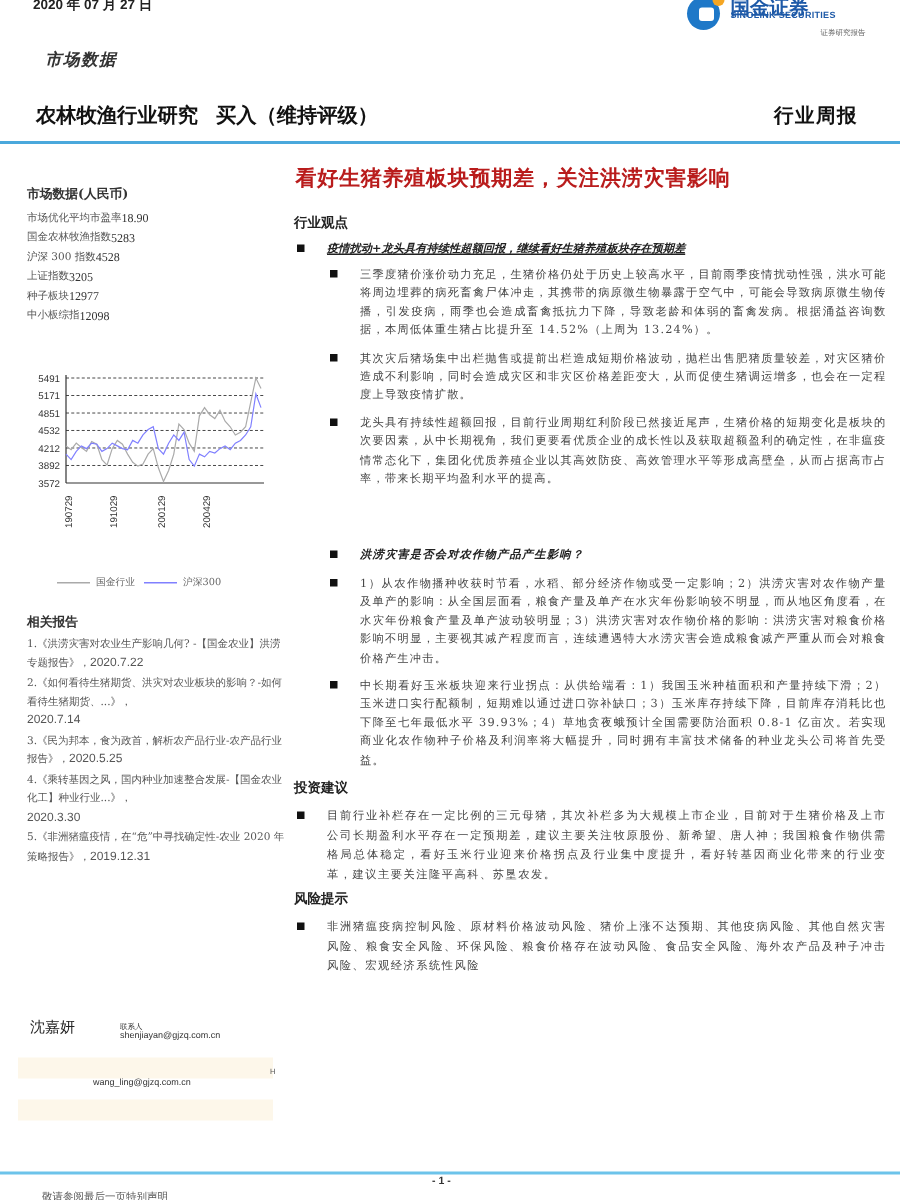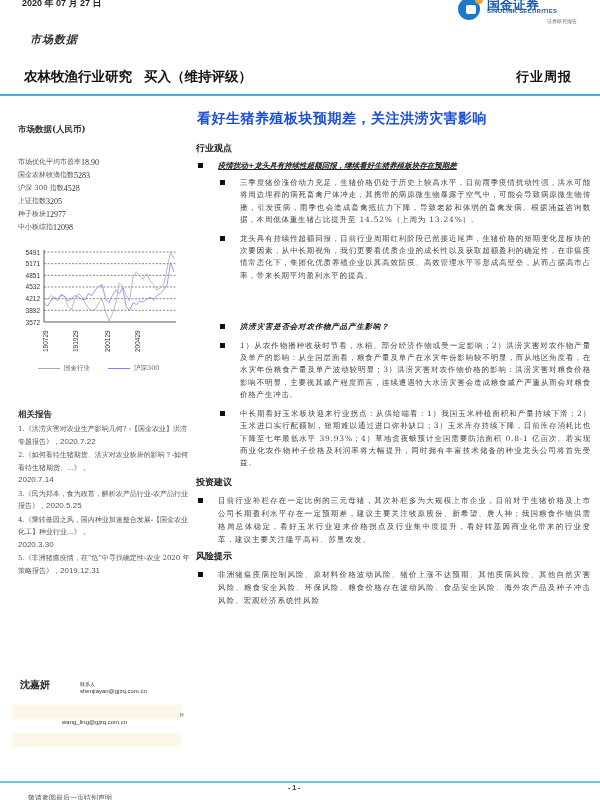--- a/index.html
+++ b/index.html
@@ -15,45 +15,45 @@
 
   .logo { position: absolute; left: 455px; top: -4px; width: 150px; height: 40px; }
   .logo-mark { position: absolute; left: 3px; top: 2px; width: 22px; height: 22px; border-radius: 50%; background: #1e78c8; }
   .logo-mark::after { content: ""; position: absolute; left: 8px; top: 7px; width: 10px; height: 9px; background: #fff; border-radius: 2px; }
   .logo-dot { position: absolute; left: 20px; top: 0px; width: 8px; height: 8px; border-radius: 50%; background: #f5a623; }
   .logo-cn { position: absolute; left: 32px; top: 0; font-family: "Liberation Sans", sans-serif; font-size: 13px; font-weight: bold; color: #1e5aa8; }
   .logo-en { position: absolute; left: 32px; top: 12px; font-family: "Liberation Sans", sans-serif; font-size: 6px; font-weight: bold; color: #1e5aa8; letter-spacing: 0.2px; }
   .logo-sub { position: absolute; left: 92px; top: 22px; font-size: 5px; color: #666; }
 
   .market { position: absolute; left: 18px; top: 124px; width: 170px; }
-  .market h3 { font-size: 8.5px; font-weight: bold; color: #333; margin-bottom: 20px; }
+  .market h3 { font-size: 8.5px; font-weight: bold; color: #333; margin-bottom: 3px; }
   .market .row { display: flex; justify-content: flex-start; font-size: 7px; color: #555; height: 13px; line-height: 13px; }
   .market .row .v { font-family: Liberation Serif, serif; font-size: 8px; color: #333; }
 
   .chart { position: absolute; left: 8px; top: 244px; width: 180px; height: 155px; }
-  .legend { position: absolute; left: 38px; top: 364px; display: flex; gap: 18px; font-size: 6.5px; color: #666; align-items: center; }
+  .legend { position: absolute; left: 38px; top: 384px; display: flex; gap: 6px; font-size: 6.5px; color: #666; align-items: center; }
   .legend .item { display: flex; align-items: center; gap: 4px; }
   .legend .sw { width: 22px; height: 1px; background: #aaa; }
   .legend .sw.blue { background: #8080ff; }
 
   .related { position: absolute; left: 18px; top: 409px; width: 175px; }
   .related h3 { font-size: 8.5px; font-weight: bold; color: #333; margin-bottom: 2px; }
   .related p { font-size: 7px; line-height: 12.5px; color: #555; margin-bottom: 1px; }
   .related p .num { font-family: "Liberation Sans", sans-serif; font-size: 8px; }
 
   .analyst { position: absolute; left: 18px; top: 676px; width: 170px; }
-  .analyst .name { position: absolute; left: 2px; top: 2px; font-size: 10px; font-weight: bold; color: #222; }
+  .analyst .name { position: absolute; left: 2px; top: 2px; font-size: 10px; font-weight: normal; color: #222; }
   .analyst .role { position: absolute; left: 62px; top: 5px; font-size: 5px; color: #333; }
   .analyst .email1 { position: absolute; left: 62px; top: 12px; font-family: "Liberation Sans", sans-serif; font-size: 6px; color: #333; }
   .band { position: absolute; left: 12px; width: 170px; height: 14px; background: #fdf7ea; }
   .email2 { position: absolute; left: 62px; top: 719px; font-family: "Liberation Sans", sans-serif; font-size: 6px; color: #333; }
   .stray { position: absolute; left: 180px; top: 712px; font-family: "Liberation Sans", sans-serif; font-size: 5px; color: #555; }
 
   .main { position: absolute; left: 196px; top: 110px; width: 395px; }
-  .title { font-size: 14px; font-weight: bold; color: #1d4ed8; letter-spacing: 0.5px; margin-bottom: 14px; margin-left: 1px; }
+  .title { font-size: 14px; font-weight: bold; color: #b91c1c; letter-spacing: 0.5px; margin-bottom: 14px; margin-left: 1px; }
   .sec { font-size: 9px; font-weight: bold; color: #222; margin-bottom: 5px; }
   .b1 { position: relative; padding-left: 22px; font-size: 7.5px; font-weight: bold; font-style: italic; text-decoration: underline; color: #222; margin-bottom: 5px; line-height: 12px; }
   .b1::before, .b2::before, .b3::before { content: ""; position: absolute; width: 5px; height: 5px; background: #111; }
   .b1::before { left: 2px; top: 3px; }
   .b2 { position: relative; padding-left: 44px; font-size: 7.5px; color: #444; line-height: 12.4px; margin-bottom: 6px; letter-spacing: 0.8px; text-align: justify; }
   .b2::before { left: 24px; top: 3px; }
   .b2.bold { font-weight: bold; font-style: italic; color: #222; margin-top: 39px; }
   .b3 { position: relative; padding-left: 22px; font-size: 7.5px; color: #444; line-height: 13px; margin-bottom: 4px; letter-spacing: 1px; text-align: justify; }
   .b3::before { left: 2px; top: 4px; }
 
@@ -160,20 +160,21 @@
 <div class="stray">H</div>
 <div class="email2">wang_ling@gjzq.com.cn</div>
 <div class="band" style="top:733px"></div>
 
 <div class="main">
   <div class="title">看好生猪养殖板块预期差，关注洪涝灾害影响</div>
 
   <div class="sec">行业观点</div>
   <div class="b1">疫情扰动+龙头具有持续性超额回报，继续看好生猪养殖板块存在预期差</div>
   <div class="b2">三季度猪价涨价动力充足，生猪价格仍处于历史上较高水平，目前雨季疫情扰动性强，洪水可能将周边埋葬的病死畜禽尸体冲走，其携带的病原微生物暴露于空气中，可能会导致病原微生物传播，引发疫病，雨季也会造成畜禽抵抗力下降，导致老龄和体弱的畜禽发病。根据涌益咨询数据，本周低体重生猪占比提升至 14.52%（上周为 13.24%）。</div>
+  <div class="b2">其次灾后猪场集中出栏抛售或提前出栏造成短期价格波动，抛栏出售肥猪质量较差，对灾区猪价造成不利影响，同时会造成灾区和非灾区价格差距变大，从而促使生猪调运增多，也会在一定程度上导致疫情扩散。</div>
   <div class="b2">龙头具有持续性超额回报，目前行业周期红利阶段已然接近尾声，生猪价格的短期变化是板块的次要因素，从中长期视角，我们更要看优质企业的成长性以及获取超额盈利的确定性，在非瘟疫情常态化下，集团化优质养殖企业以其高效防疫、高效管理水平等形成高壁垒，从而占据高市占率，带来长期平均盈利水平的提高。</div>
 
   <div class="b2 bold">洪涝灾害是否会对农作物产品产生影响？</div>
   <div class="b2">1）从农作物播种收获时节看，水稻、部分经济作物或受一定影响；2）洪涝灾害对农作物产量及单产的影响：从全国层面看，粮食产量及单产在水灾年份影响较不明显，而从地区角度看，在水灾年份粮食产量及单产波动较明显；3）洪涝灾害对农作物价格的影响：洪涝灾害对粮食价格影响不明显，主要视其减产程度而言，连续遭遇特大水涝灾害会造成粮食减产严重从而会对粮食价格产生冲击。</div>
   <div class="b2">中长期看好玉米板块迎来行业拐点：从供给端看：1）我国玉米种植面积和产量持续下滑；2）玉米进口实行配额制，短期难以通过进口弥补缺口；3）玉米库存持续下降，目前库存消耗比也下降至七年最低水平 39.93%；4）草地贪夜蛾预计全国需要防治面积 0.8-1 亿亩次。若实现商业化农作物种子价格及利润率将大幅提升，同时拥有丰富技术储备的种业龙头公司将首先受益。</div>
 
   <div class="sec" style="margin-top:4px;">投资建议</div>
   <div class="b3">目前行业补栏存在一定比例的三元母猪，其次补栏多为大规模上市企业，目前对于生猪价格及上市公司长期盈利水平存在一定预期差，建议主要关注牧原股份、新希望、唐人神；我国粮食作物供需格局总体稳定，看好玉米行业迎来价格拐点及行业集中度提升，看好转基因商业化带来的行业变革，建议主要关注隆平高科、苏垦农发。</div>
 
   <div class="sec">风险提示</div>

